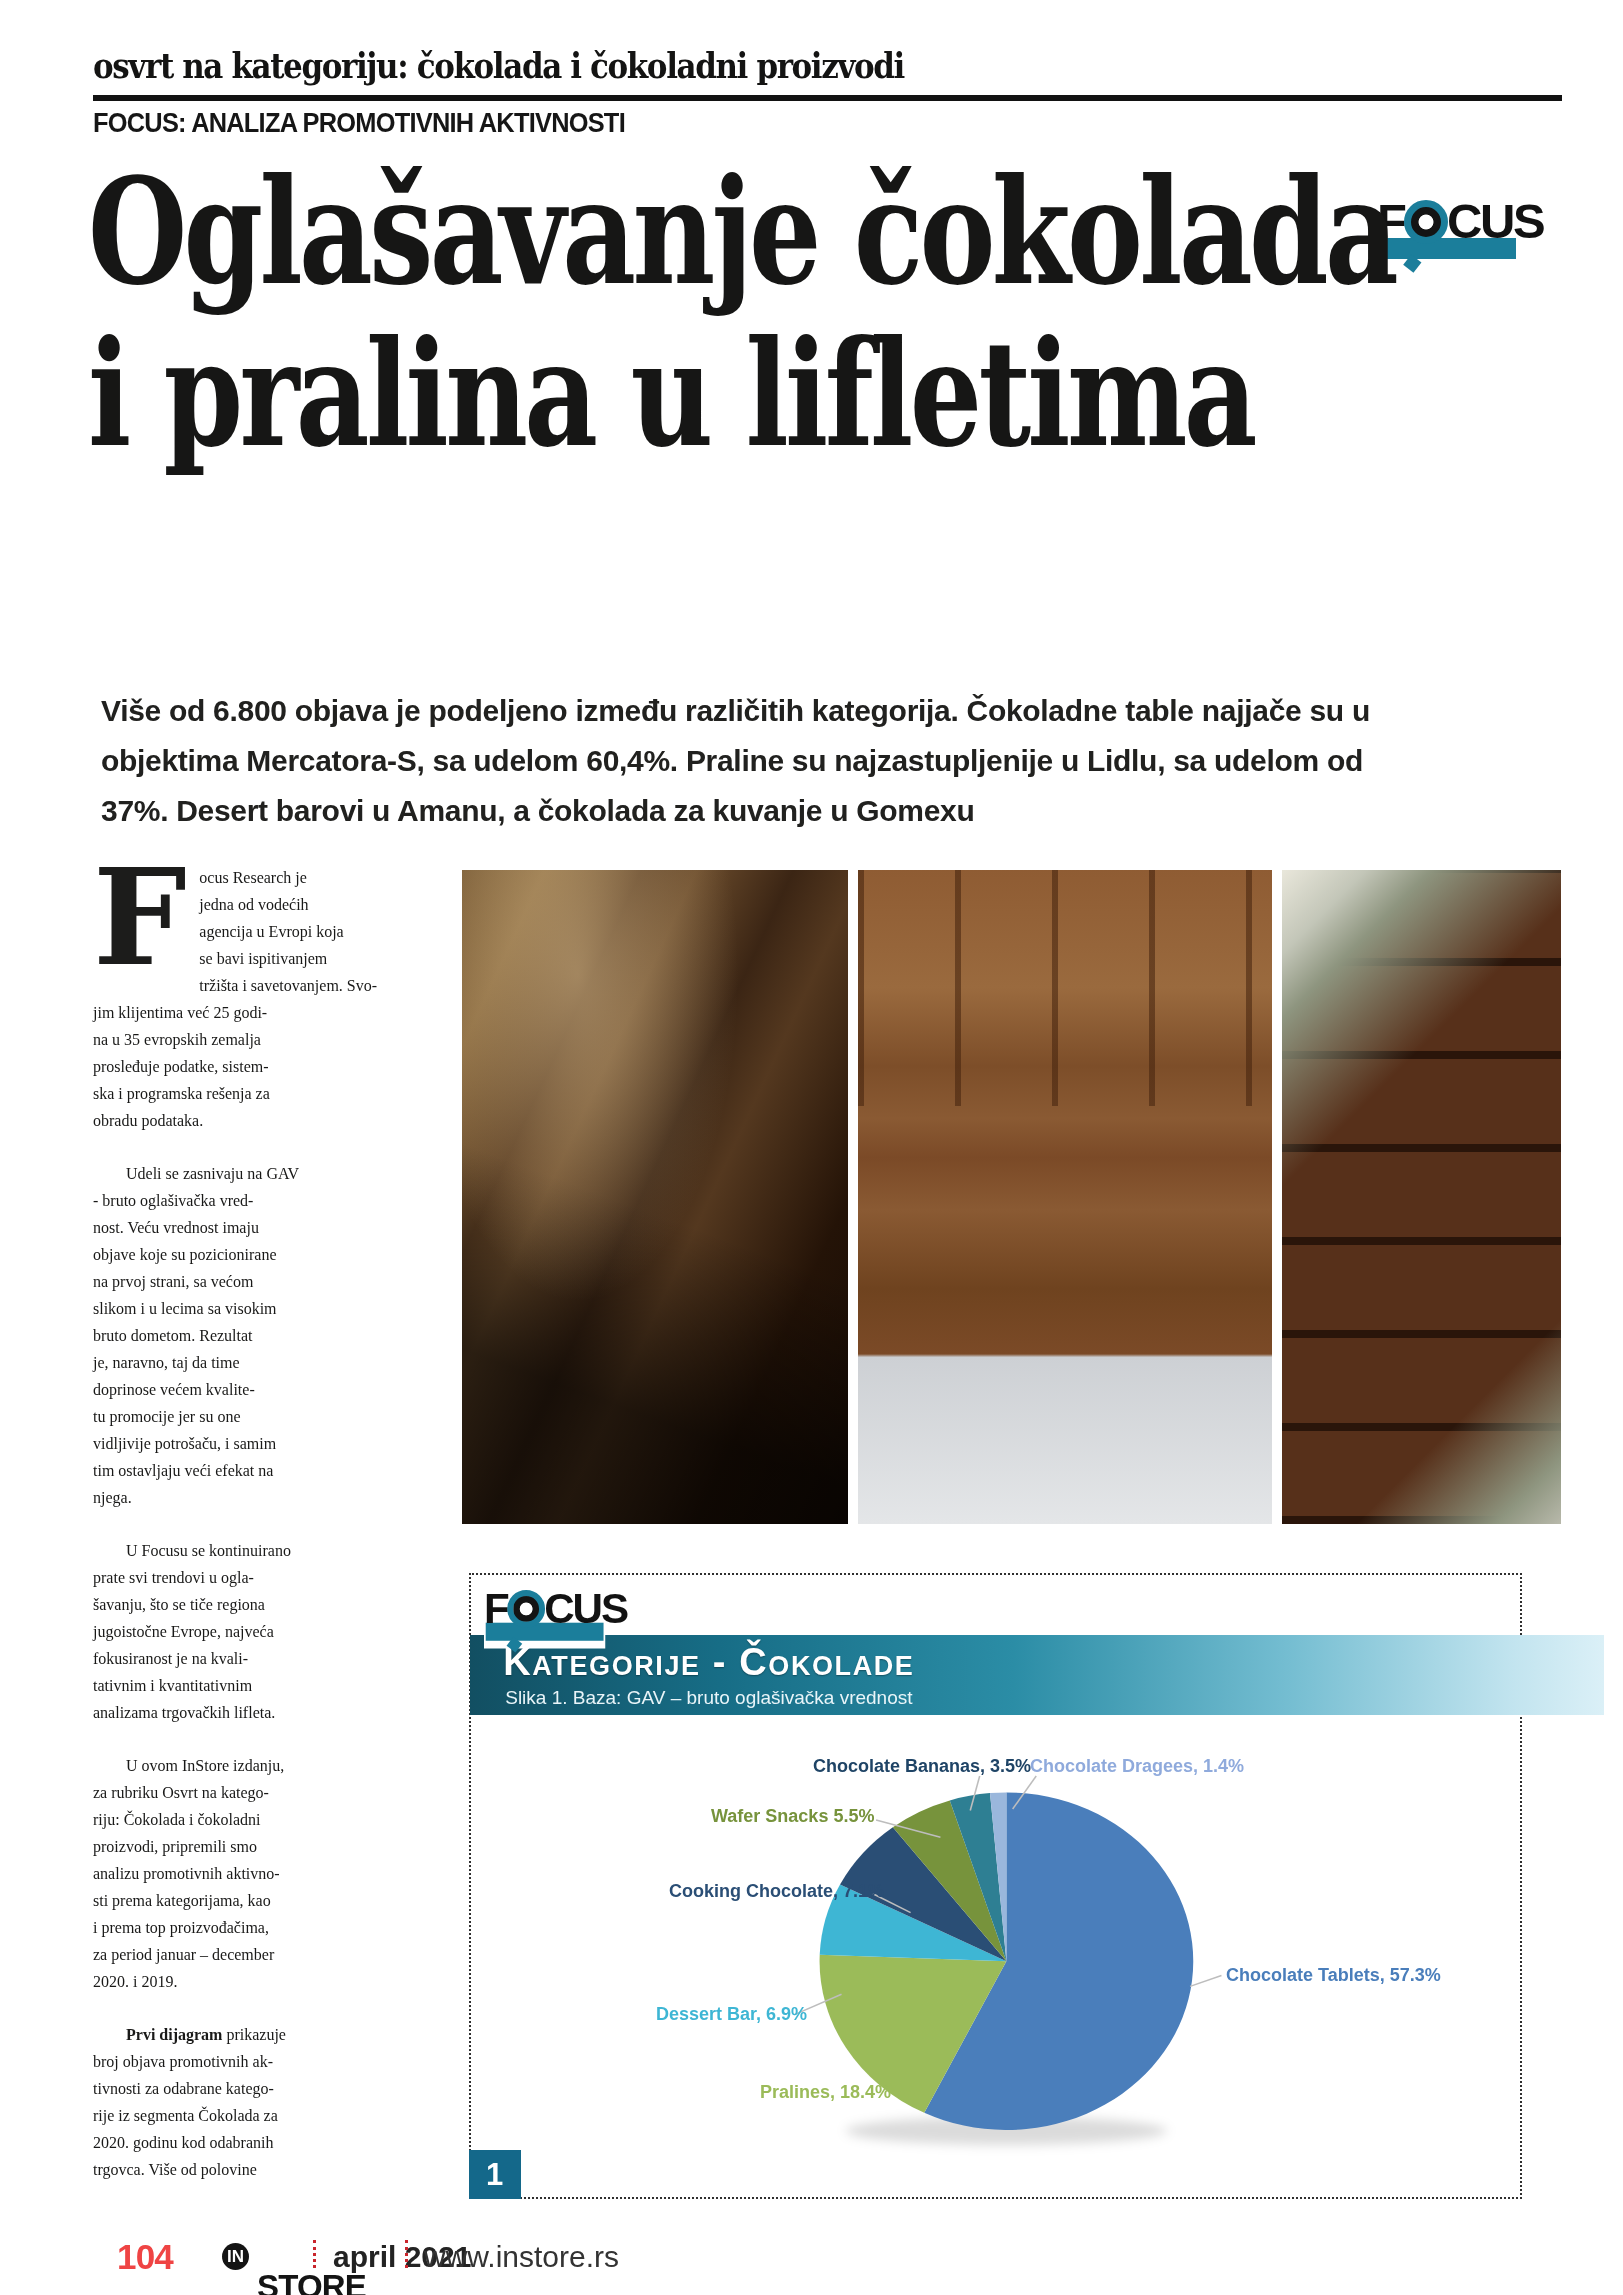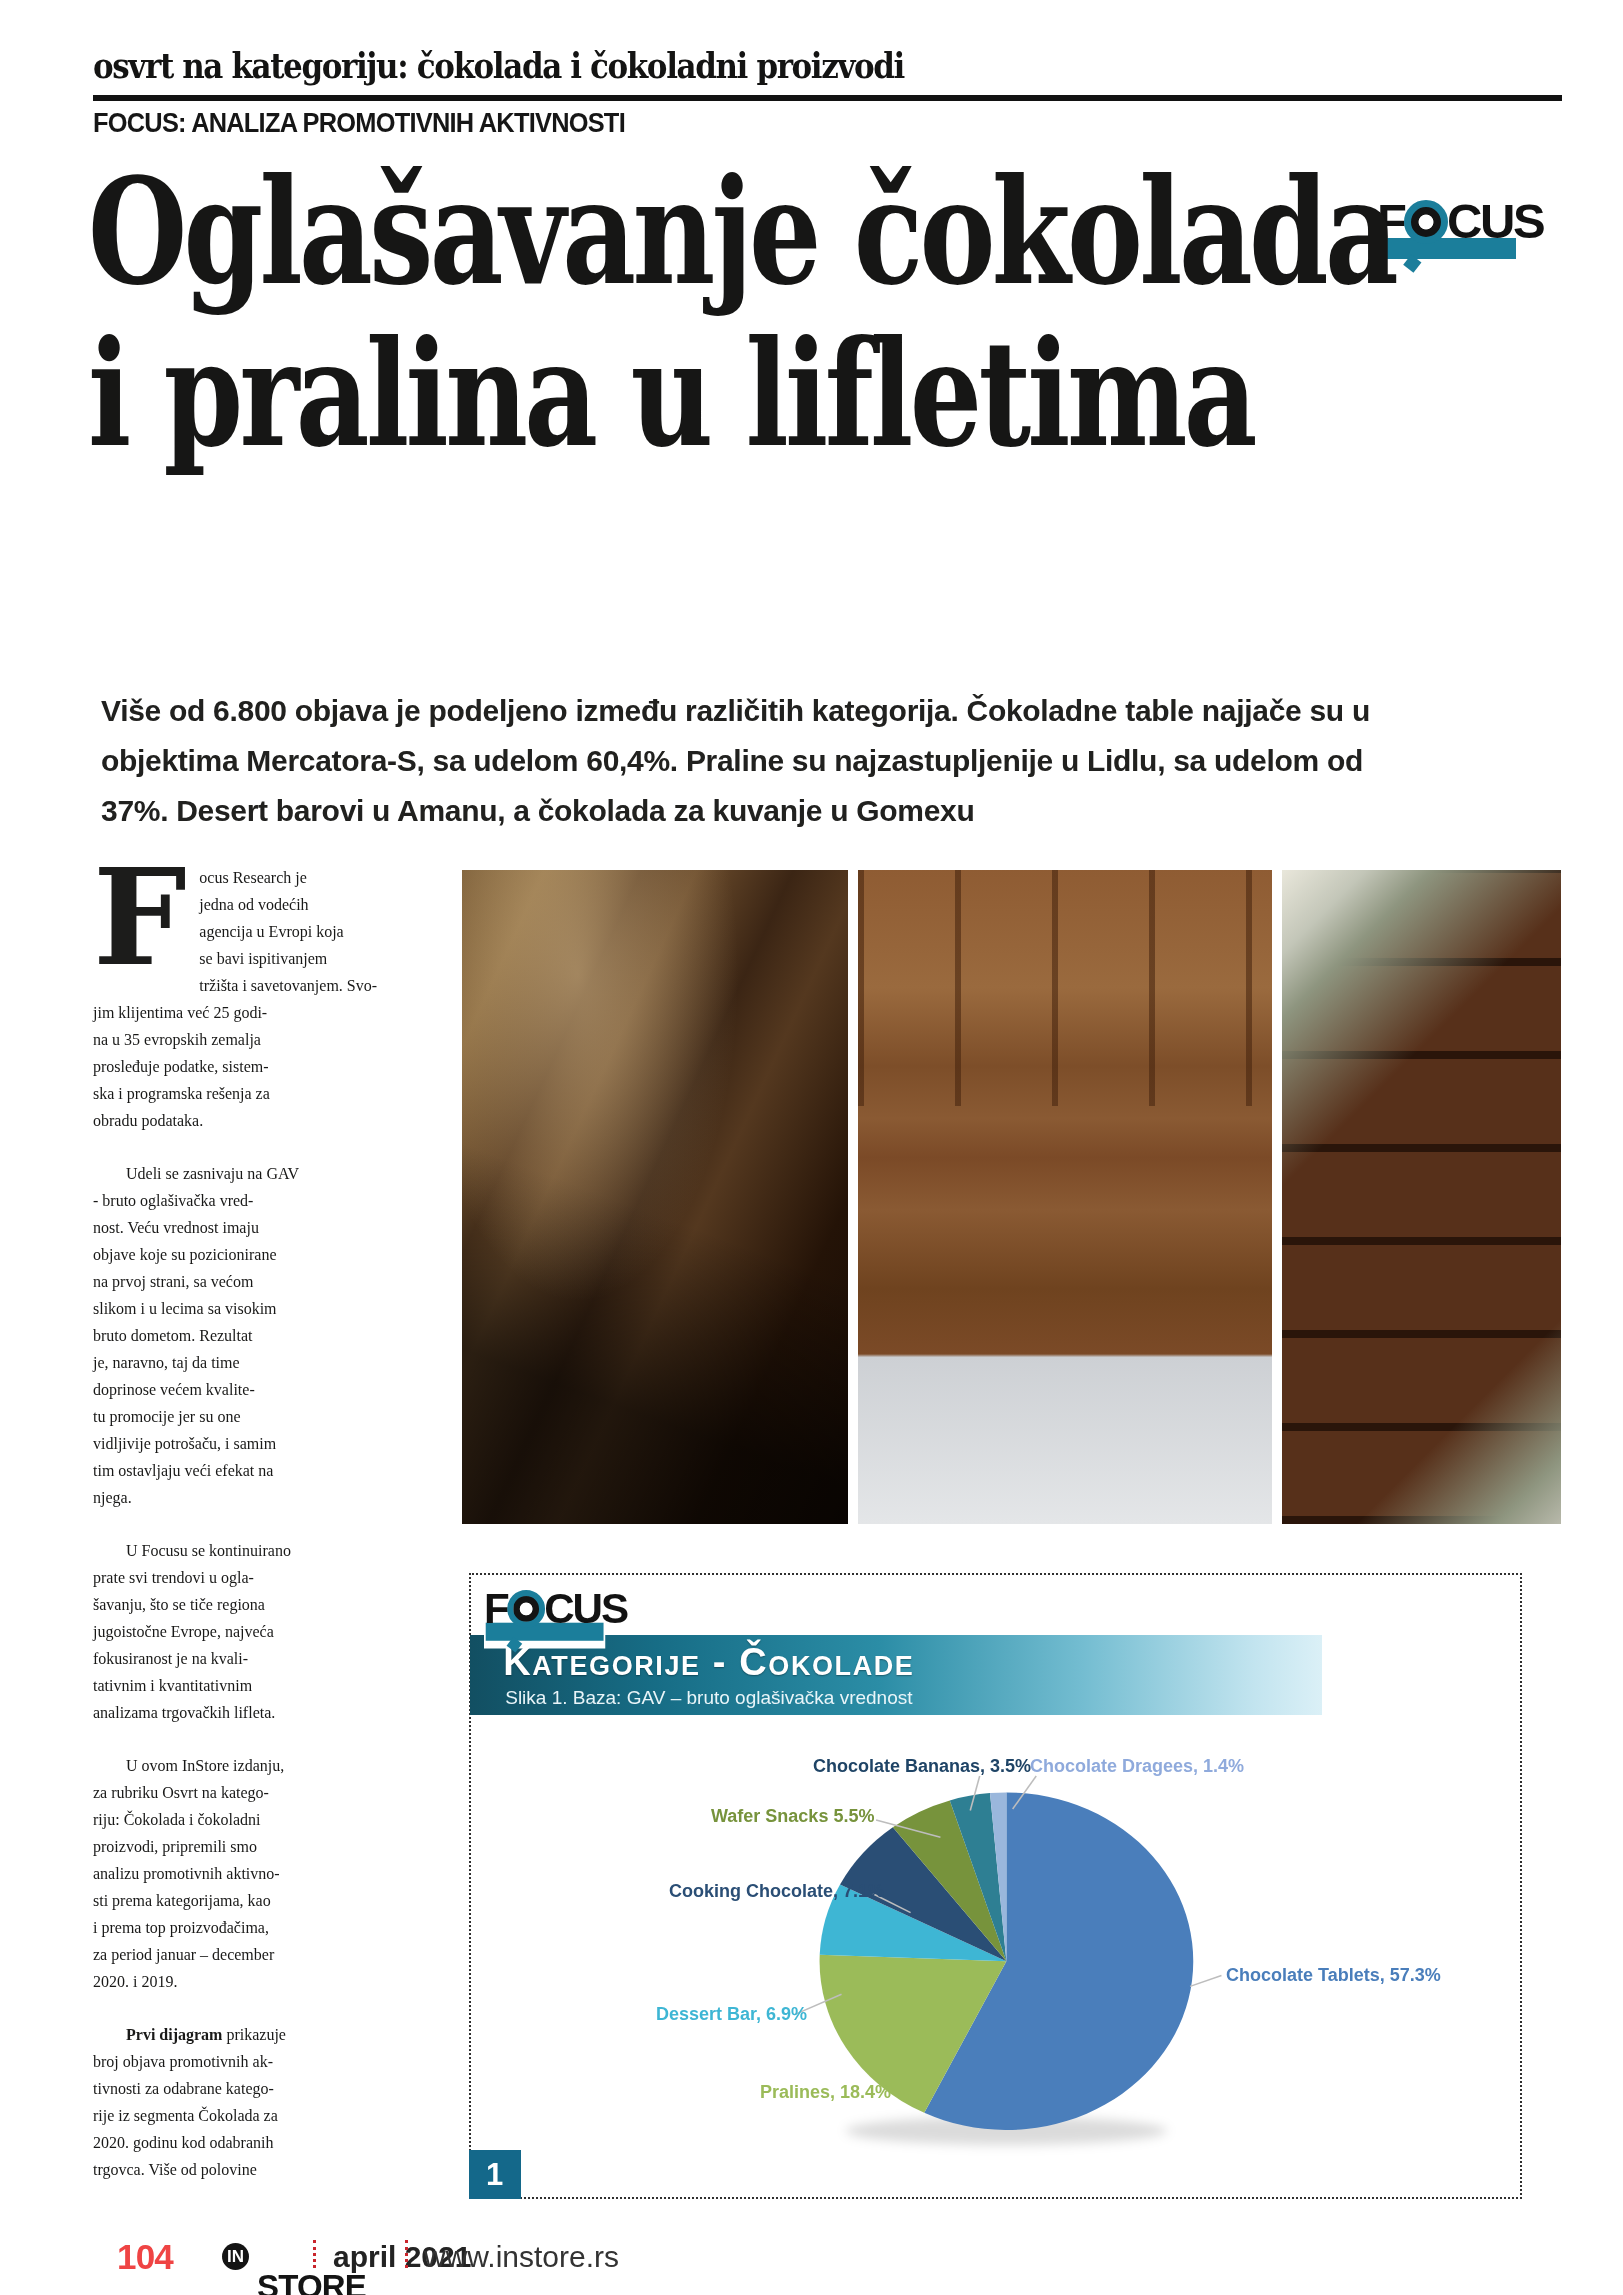--- a/index.html
+++ b/index.html
@@ -60,21 +60,21 @@
      background:
        linear-gradient(135deg,#e9e7db 0%,#c3c6b8 9%,#8e957f 16%,rgba(142,149,127,0.0) 34%),
        linear-gradient(315deg,#b8b9ab 0%,#8e957f 7%,rgba(142,149,127,0.0) 22%),
        repeating-linear-gradient(0deg,#2a150a 0 7.9px,#57301a 7.9px 93px),
        repeating-linear-gradient(90deg, rgba(0,0,0,0.5) 0 7.9px, rgba(0,0,0,0) 7.9px 93px),
        #3a2012;}
 
   
   .chart-panel{position:absolute;left:469px;top:1573px;width:1053px;height:626px;
        border:2.4px dotted #2f2f2f;background:#ffffff;box-sizing:border-box;}
-  .chart-banner{position:absolute;left:-0.8px;top:60px;width:852px;height:80px;
+  .chart-banner{position:absolute;left:-0.8px;top:60px;width:1134px;height:80px;
        background:linear-gradient(90deg,#124f62 0%,#176d86 22%,#2b8da6 48%,#74bdd1 72%,#c2e4ef 92%,#dbf0f7 100%);z-index:2;}
   .chart-title{position:absolute;left:33px;top:6.3px;font-variant:small-caps;font-weight:600;
        font-size:38px;letter-spacing:1.6px;color:#ffffff;text-shadow:0 0.8px 1.6px rgba(0,0,0,0.35);white-space:nowrap;}
   .chart-subtitle{position:absolute;left:35px;top:52px;font-size:19px;color:#e9f5f9;white-space:nowrap;}
   .pie-svg{position:absolute;left:0;top:0;z-index:1;}
   .pie-label{position:absolute;font-weight:700;font-size:18px;white-space:nowrap;z-index:2;}
   .pl-tablets {left:755px;top:390px;}
   .pl-pralines{left:289px;top:507px;}
   .pl-dessert {left:185px;top:429px;}
   .pl-cooking {left:198px;top:306px;}

